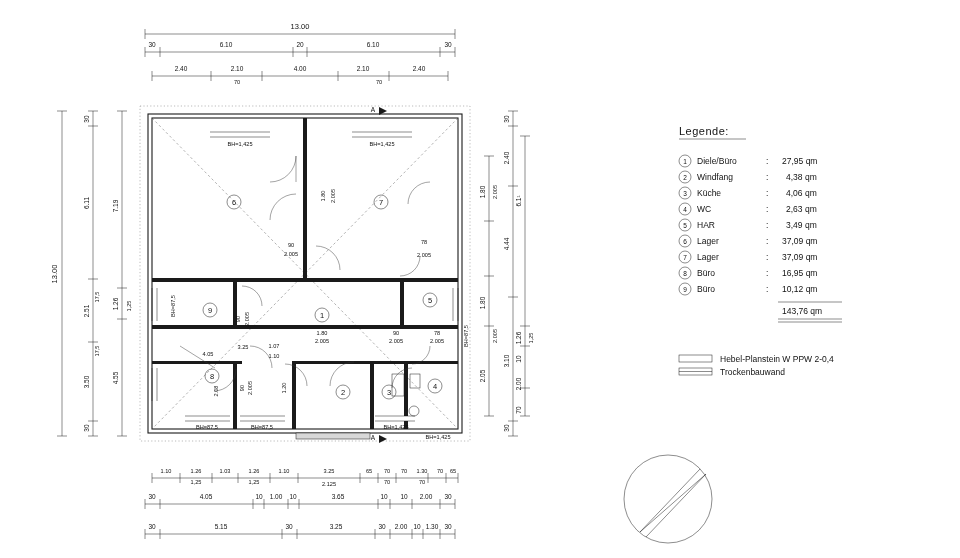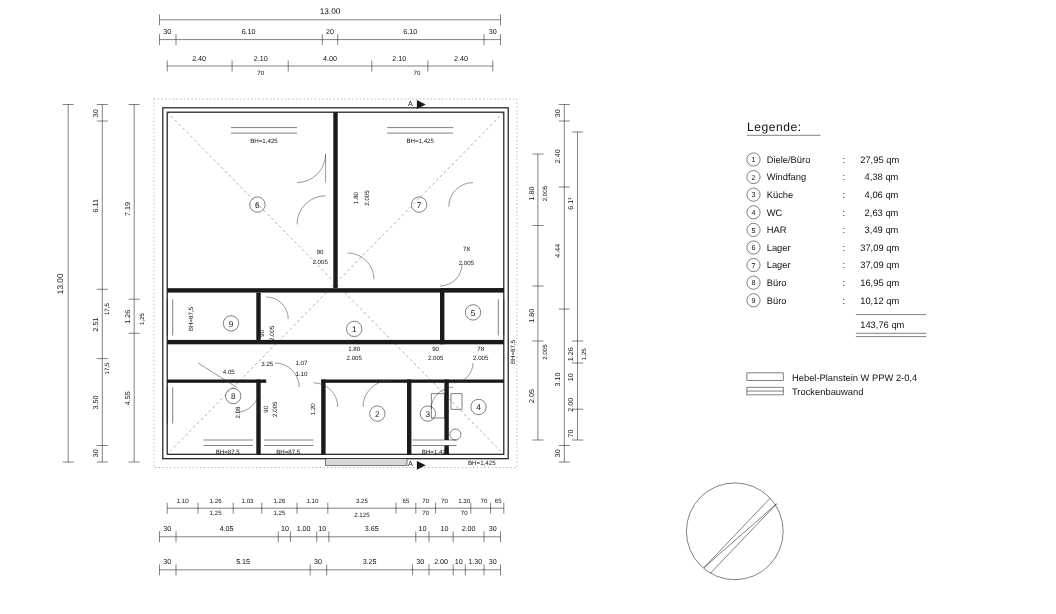--- a/index.html
+++ b/index.html
@@ -4,21 +4,21 @@
 <style>
   html,body{margin:0;padding:0;}
   body{
     width:960px;height:558px;
     background:#ffffff;
     font-family:"Liberation Sans", sans-serif;
     color:#1a1a1a;
     overflow:hidden;
     position:relative;
   }
-  .stage{position:absolute;left:0;top:0;width:960px;height:392px;}
+  .stage{position:absolute;left:0;top:16px;width:960px;height:392px;}
   svg.plan{position:absolute;left:0;top:0;width:960px;height:558px;}
   text{font-family:"Liberation Sans", sans-serif;fill:#111;}
   .dim{font-size:7.5px;}
   .dim-sm{font-size:6.5px;}
   .dim-xs{font-size:5.6px;}
   .roomnum{font-size:7.5px;}
   .legend-title{font-size:11px;letter-spacing:.5px;}
   .legend-txt{font-size:8.5px;}
   .legend-num{font-size:6.5px;}
   .wall{stroke:#1a1a1a;stroke-width:1.1;fill:none;}

